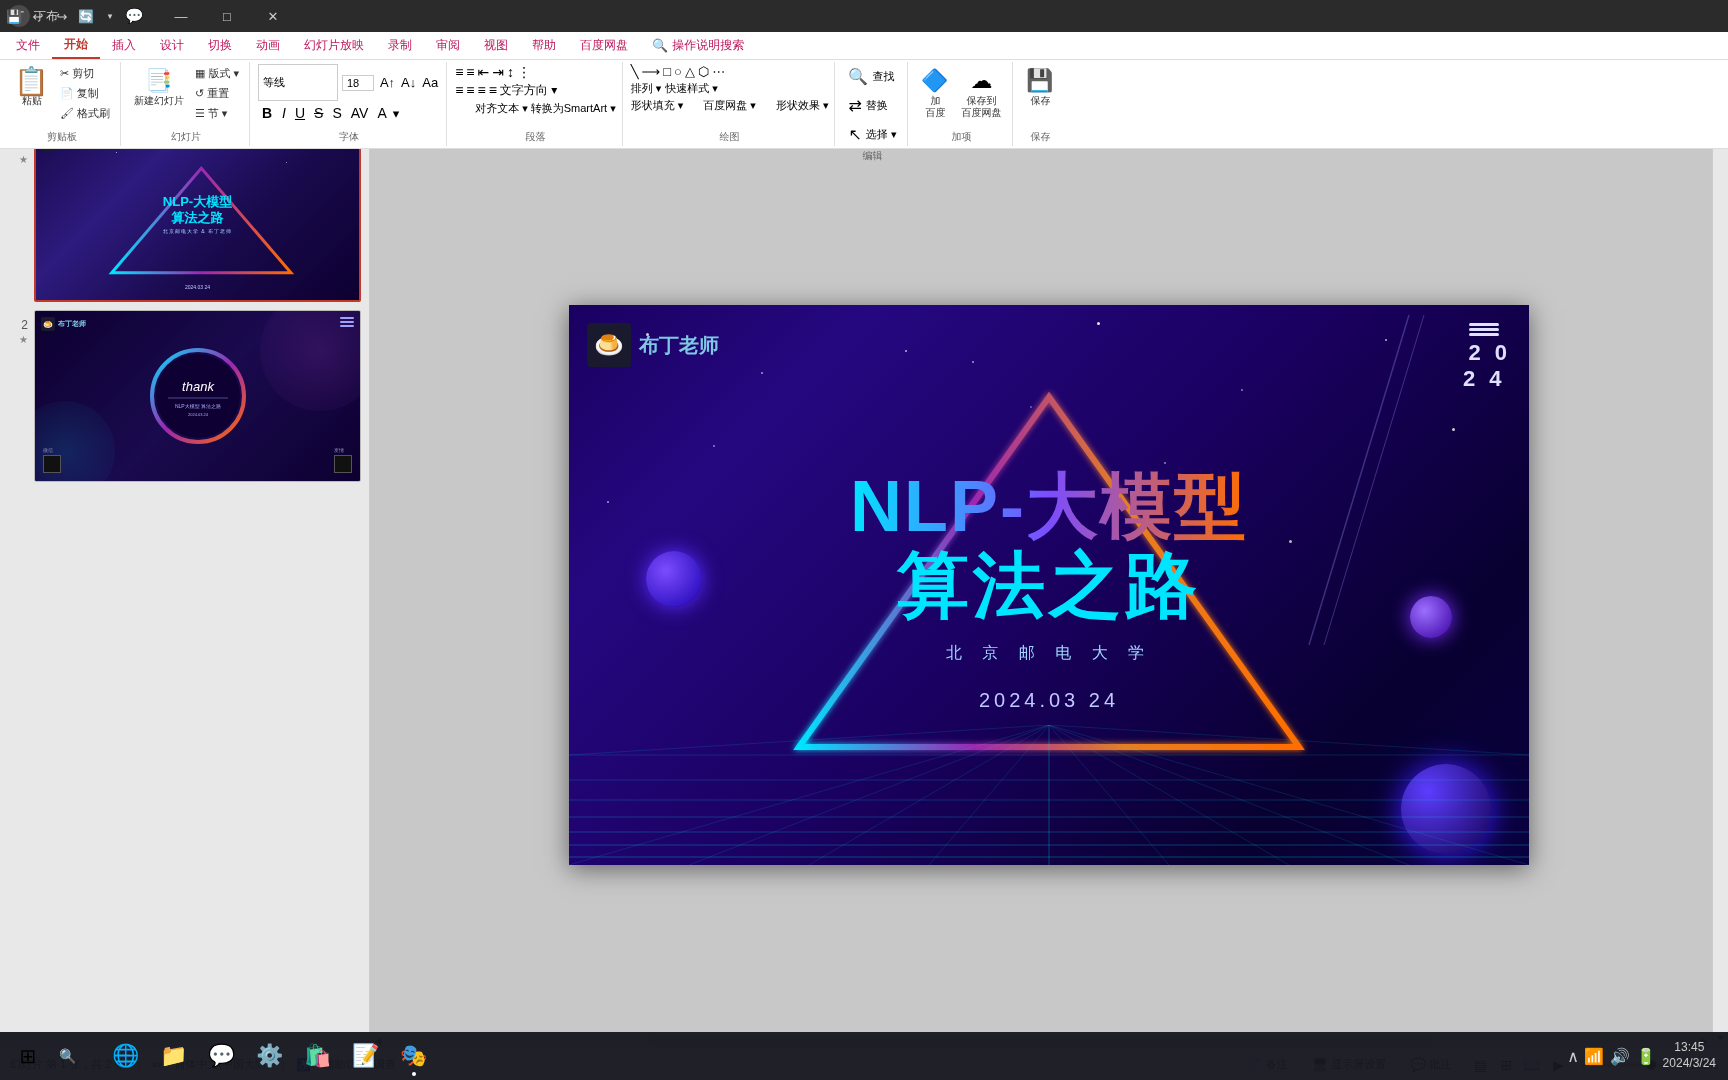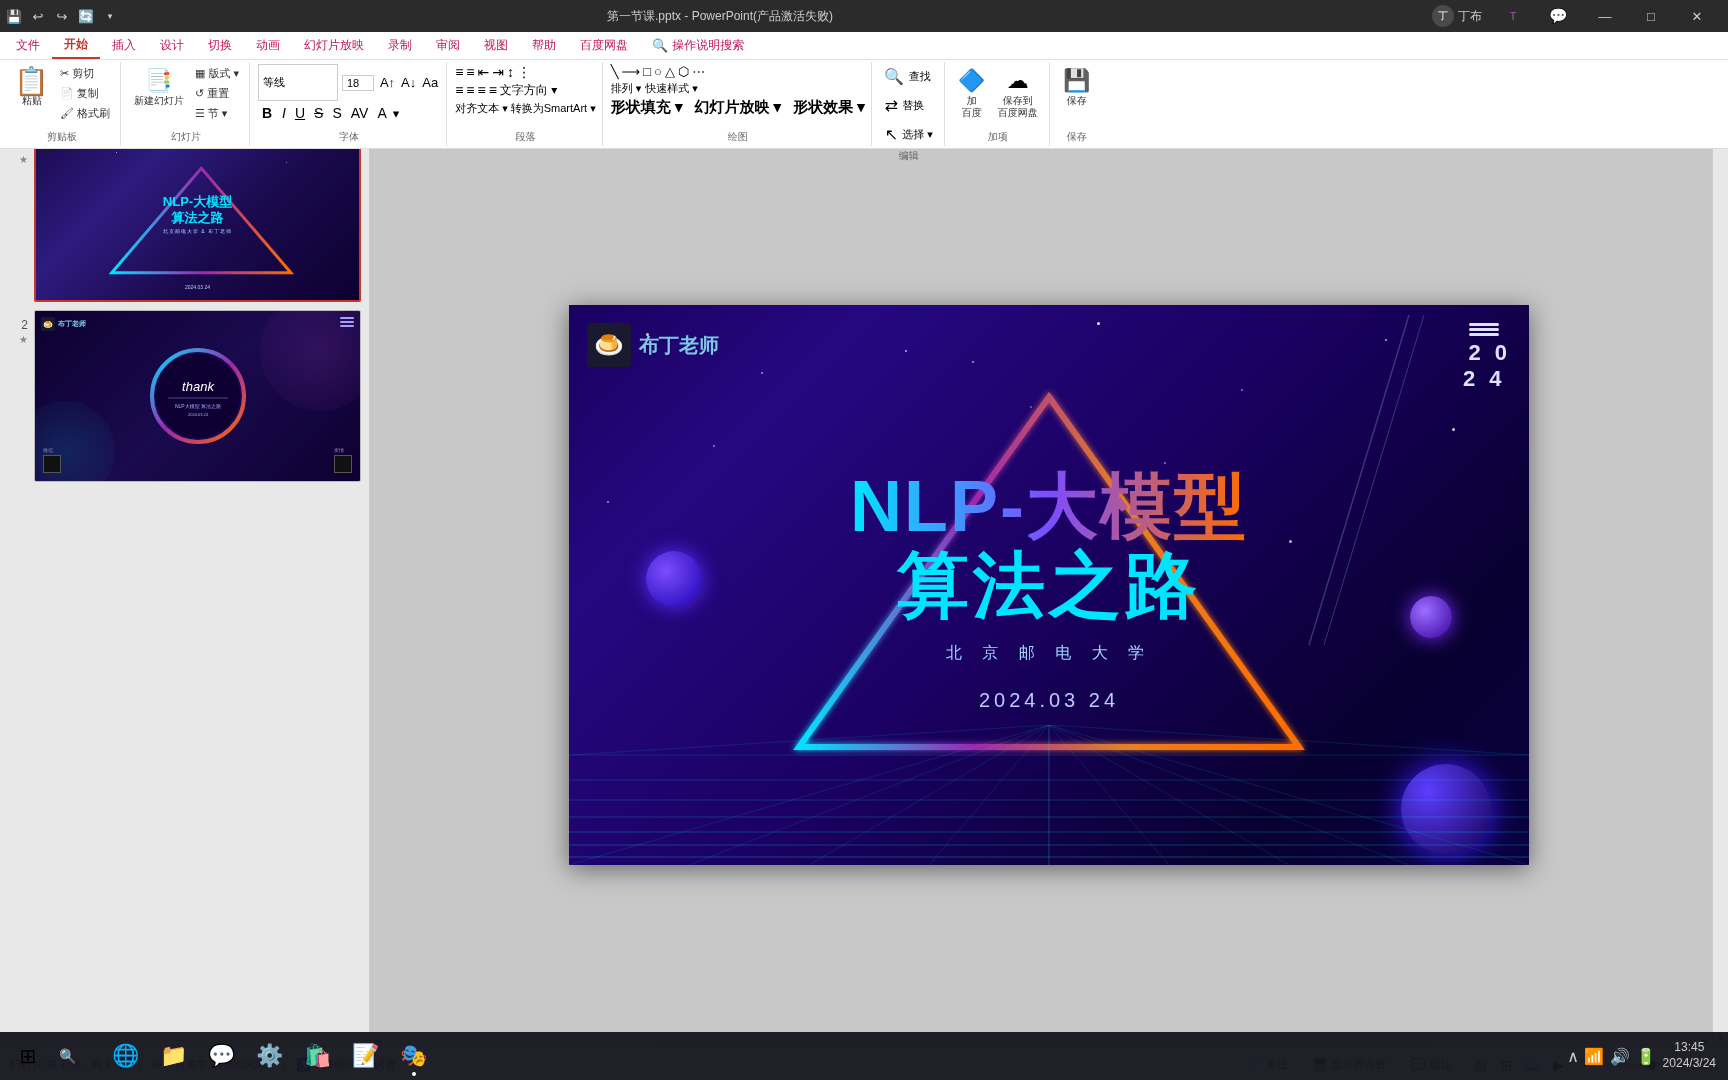--- a/index.html
+++ b/index.html
@@ -486,21 +486,20 @@
 <body>
 
 <div id="title-bar">
   <div id="quick-access">
     <span class="qa-btn">💾</span>
     <span class="qa-btn">↩</span>
     <span class="qa-btn">↪</span>
     <span class="qa-btn">🔄</span>
     <span class="qa-btn" style="font-size:9px;">▾</span>
   </div>
-  <div class="title-bar-title">第一节课.pptx - PowerPoint(产品激活失败)</div>
   <div class="title-user">
     <div class="user-avatar">丁</div>
     <span>丁布</span>
   </div>
   <div class="title-bar-controls">
     <div class="title-ctrl" style="font-size:11px; color:#9b59b6;">T</div>
     <div class="title-ctrl" style="font-size:15px;">💬</div>
     <div class="title-ctrl">—</div>
     <div class="title-ctrl">□</div>
     <div class="title-ctrl close">✕</div>
@@ -593,21 +592,21 @@
           <span style="cursor:pointer;font-size:14px;">⋮</span>
         </div>
         <div style="display:flex;gap:3px;">
           <span style="cursor:pointer;font-size:14px;">≡</span>
           <span style="cursor:pointer;font-size:14px;">≡</span>
           <span style="cursor:pointer;font-size:14px;">≡</span>
           <span style="cursor:pointer;font-size:14px;">≡</span>
           <span style="cursor:pointer;font-size:12px;">文字方向 ▾</span>
         </div>
         <div style="display:flex;gap:3px;font-size:11px;">
-          <span style="cursor:pointer;">对齐文本 ▾</span>
+          <span style="cursor:pointer;margin-left:20px;">对齐文本 ▾</span>
           <span style="cursor:pointer;">转换为SmartArt ▾</span>
         </div>
       </div>
       <div class="ribbon-group-label">段落</div>
     </div>
 
     <div class="ribbon-group" style="min-width:200px;">
       <div class="ribbon-group-items" style="flex-direction:column;gap:2px;">
         <div style="display:flex;gap:3px;flex-wrap:wrap;max-width:180px;">
           <span style="cursor:pointer;font-size:13px;">╲</span>
@@ -615,23 +614,23 @@
           <span style="cursor:pointer;font-size:13px;">□</span>
           <span style="cursor:pointer;font-size:13px;">○</span>
           <span style="cursor:pointer;font-size:13px;">△</span>
           <span style="cursor:pointer;font-size:13px;">⬡</span>
           <span style="cursor:pointer;font-size:13px;">⋯</span>
         </div>
         <div style="display:flex;gap:4px;font-size:11px;">
           <span style="cursor:pointer;">排列 ▾</span>
           <span style="cursor:pointer;">快速样式 ▾</span>
         </div>
-        <div style="display:flex;gap:12px;font-size:15px;font-weight:bold;">
+        <div style="display:flex;gap:20px;font-size:11px;">
           <span style="cursor:pointer;">形状填充 ▾</span>
-          <span style="cursor:pointer;">幻灯片放映 ▾</span>
+          <span style="cursor:pointer;">百度网盘 ▾</span>
           <span style="cursor:pointer;">形状效果 ▾</span>
         </div>
       </div>
       <div class="ribbon-group-label">绘图</div>
     </div>
 
     <div class="ribbon-group">
       <div class="ribbon-group-items" style="flex-direction:column;gap:4px;">
         <div class="ribbon-btn" style="flex-direction:row;gap:4px;">
           <span>🔍</span>

